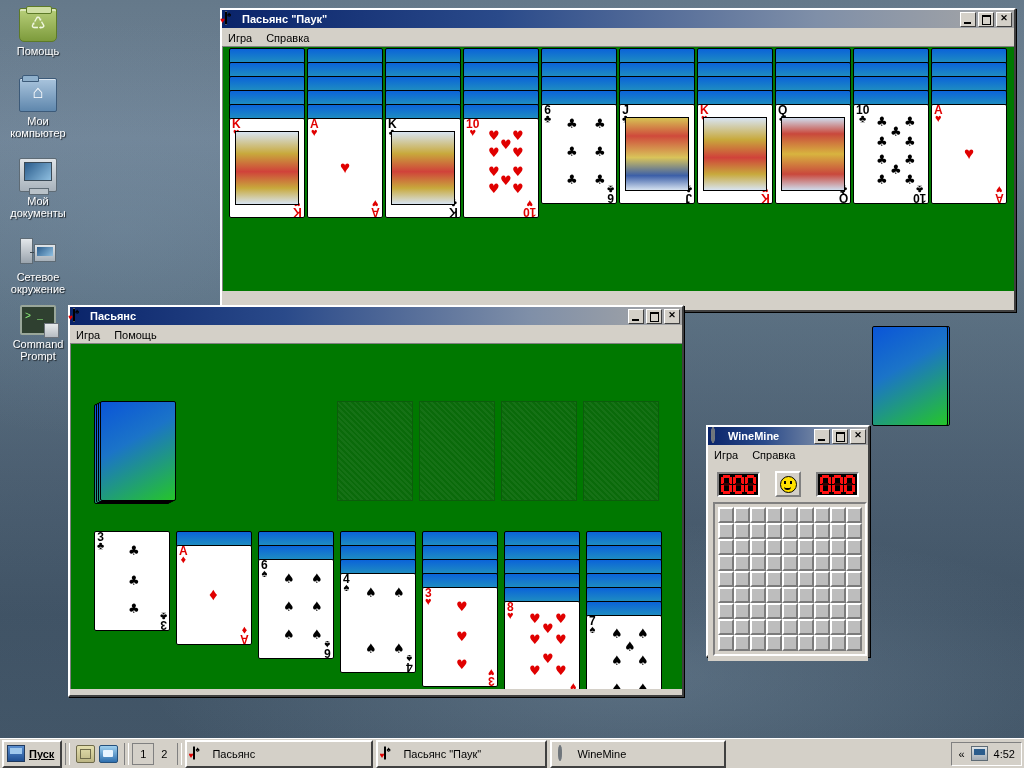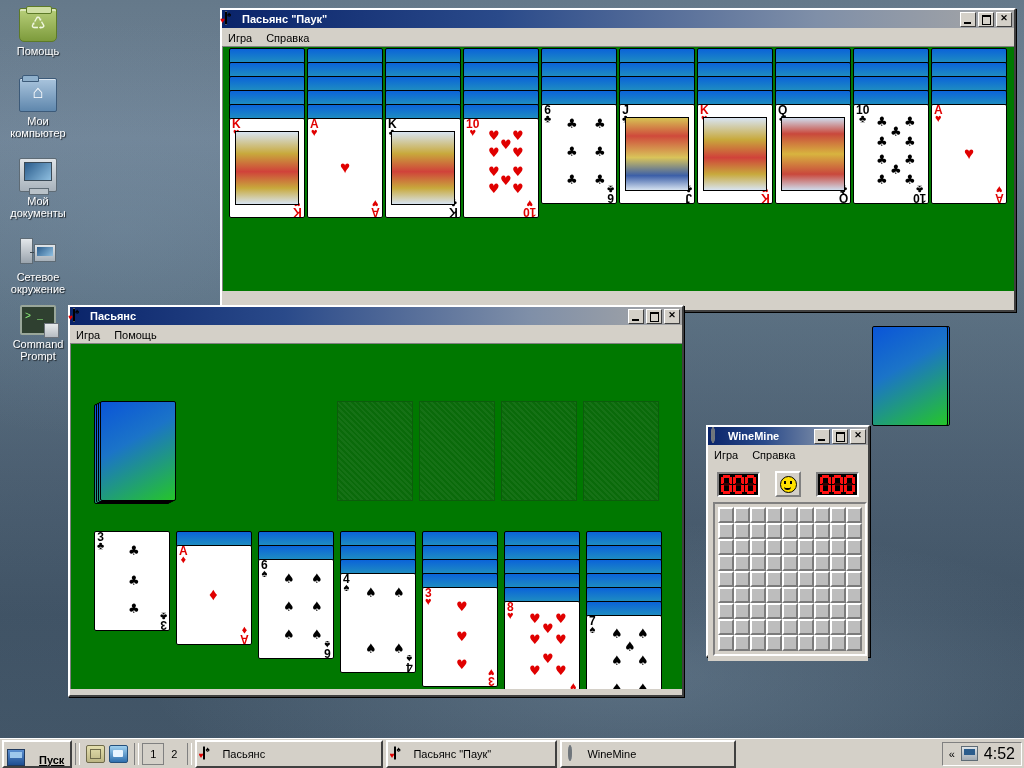--- a/index.html
+++ b/index.html
@@ -128,41 +128,41 @@
   .smile-face:after{content:"";position:absolute;left:3px;top:8px;width:7px;height:3px;
     border-bottom:2px solid #000;border-radius:0 0 6px 6px;}
   .mf{display:grid;grid-template-columns:repeat(9,16px);grid-template-rows:repeat(9,16px);gap:0;}
   .cell{width:16px;height:16px;background:#bdbdbd;box-sizing:border-box;
     border-top:2px solid #fff;border-left:2px solid #fff;
     border-right:2px solid #7b7b7b;border-bottom:2px solid #7b7b7b;}
 
   
   .taskbar{position:absolute;left:0;bottom:0;width:1024px;height:30px;background:#d4d0c8;
     border-top:1px solid #ffffff;display:flex;align-items:center;padding:2px 2px;box-sizing:border-box;gap:3px;}
-  .start-btn{height:24px;display:flex;align-items:flex-end;gap:14px;padding:0 6px 0 3px;font-weight:bold;font-size:11px;
+  .start-btn{height:24px;display:flex;align-items:center;gap:4px;padding:0 6px 0 3px;font-weight:bold;font-size:11px;
     background:#d4d0c8;border-top:2px solid #fff;border-left:2px solid #fff;border-right:2px solid #404040;border-bottom:2px solid #404040;text-decoration:underline;}
   .start-ico{width:16px;height:15px;background:linear-gradient(180deg,#5b8fd0,#1f4f92);border:1px solid #203a5e;position:relative;}
   .start-ico:after{content:"";position:absolute;left:2px;top:2px;right:2px;height:6px;background:#9fc8ec;}
   .tb-sep{width:3px;height:22px;border-left:1px solid #808080;border-right:1px solid #fff;}
   .qlaunch{display:flex;align-items:center;gap:4px;padding:0 3px;}
   .ql-ico{width:17px;height:16px;position:relative;}
   .ql-a{background:linear-gradient(180deg,#e4dfae,#bdb684);border:1px solid #6e6a4a;border-radius:2px;}
   .ql-a:after{content:"";position:absolute;left:3px;top:3px;right:3px;bottom:3px;border:1px solid #6e6a4a;}
   .ql-b{background:linear-gradient(180deg,#9fd0ef,#2f6fae);border:1px solid #24507c;border-radius:2px;}
   .ql-b:after{content:"";position:absolute;left:3px;top:4px;width:10px;height:7px;background:#e8f4ff;border-radius:1px;}
   .pager{display:flex;align-items:center;}
   .pg{width:20px;height:20px;display:flex;align-items:center;justify-content:center;font-size:11px;color:#000;}
   .pg.sel{border:1px solid #808080;background:#d4d0c8;}
   .task-btn{height:24px;display:flex;align-items:center;gap:5px;padding:0 6px;font-size:11px;
     background:#d4d0c8;border-top:2px solid #fff;border-left:2px solid #fff;border-right:2px solid #404040;border-bottom:2px solid #404040;
     white-space:nowrap;overflow:hidden;}
   .task-btn .ti{width:14px;height:14px;flex:0 0 14px;position:relative;}
   .tray{margin-left:auto;height:22px;display:flex;align-items:center;gap:6px;padding:0 6px;
     border-top:1px solid #808080;border-left:1px solid #808080;border-right:1px solid #fff;border-bottom:1px solid #fff;}
-  .tray .clock{font-size:16px;}
+  .tray .clock{font-size:11px;}
   .tray-net{width:15px;height:13px;background:linear-gradient(180deg,#dfe4e8,#a0aab3);border:1px solid #5e6b75;position:relative;}
   .tray-net:after{content:"";position:absolute;left:2px;top:2px;right:2px;height:6px;background:#2a5c8c;}
 
   
   .cardico{width:14px;height:13px;background:#fff;border:1px solid #000;border-radius:2px;position:relative;transform:rotate(-8deg);}
   .cardico:before{content:"♠";position:absolute;left:1px;top:-2px;font-size:8px;color:#000;}
   .cardico:after{content:"♥";position:absolute;right:1px;bottom:-1px;font-size:8px;color:#e00000;}
   .gearico{width:13px;height:13px;border-radius:50%;background:#9aa0a6;border:2px solid #6f757b;box-sizing:border-box;}
 </style>
 </head>

